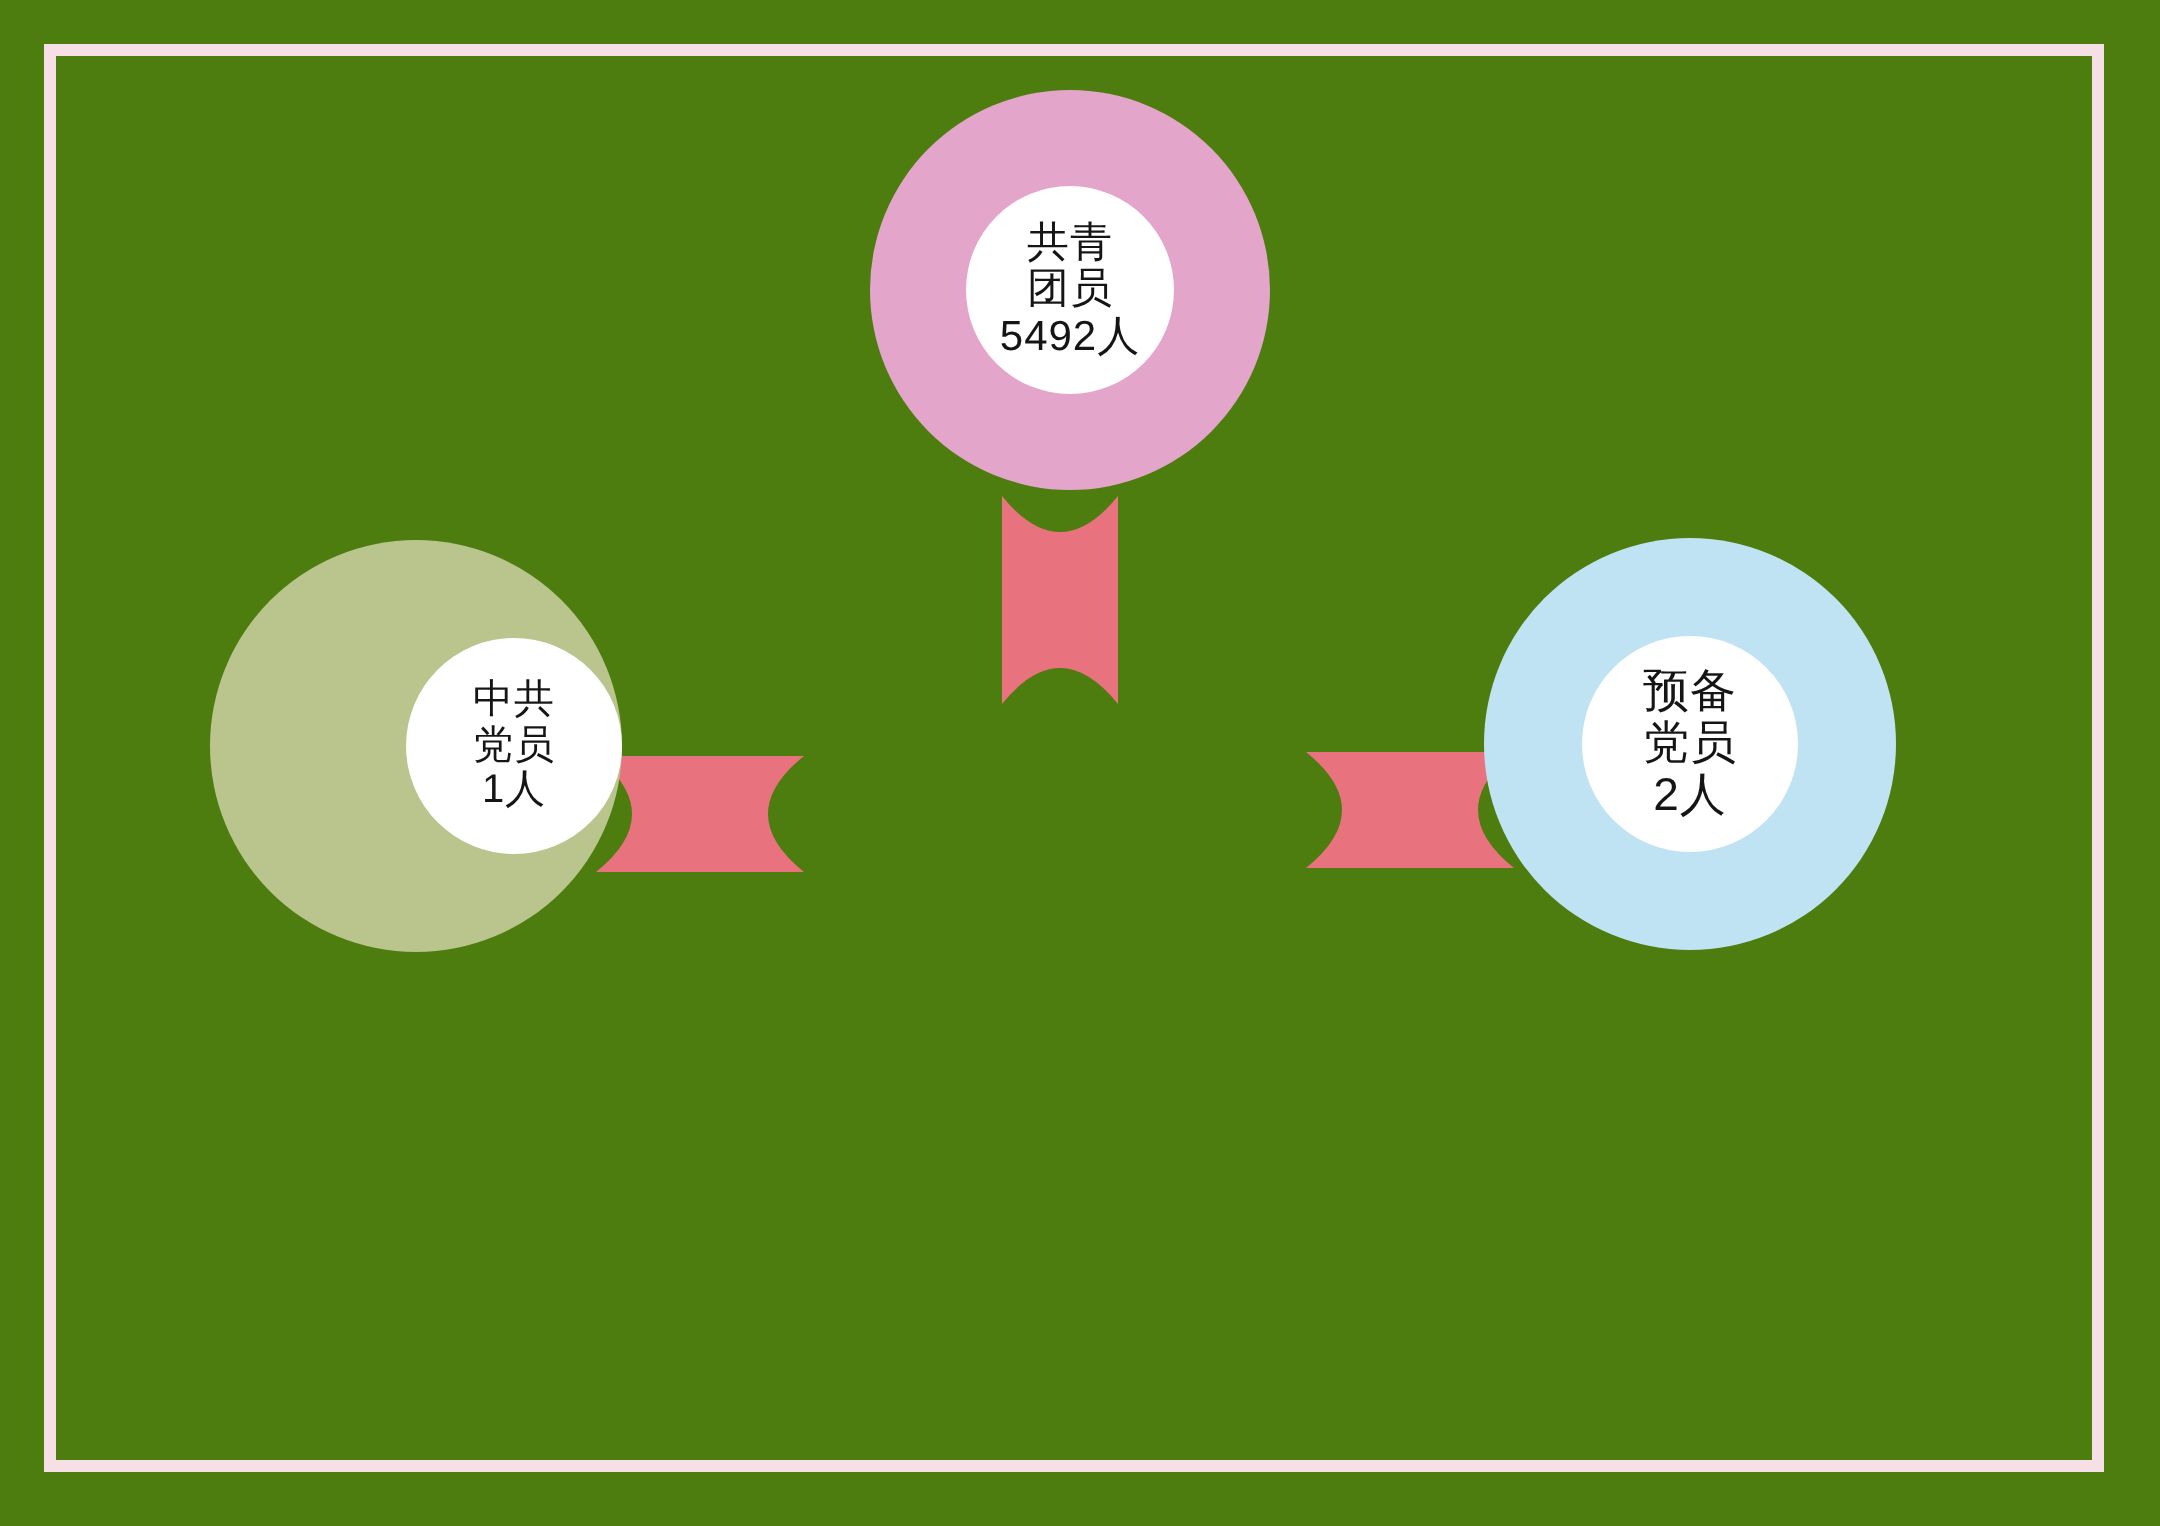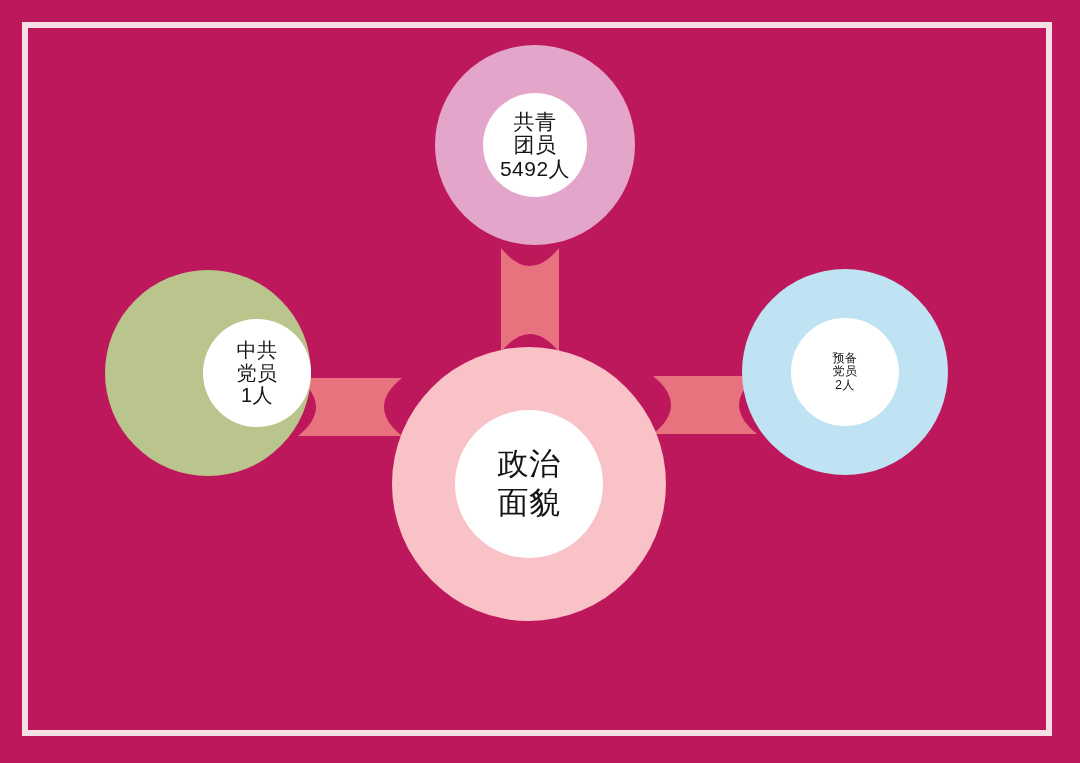--- a/index.html
+++ b/index.html
@@ -86,21 +86,21 @@
   }
   #node-left .hole { width: 108px; height: 108px; }
   #node-left .label { font-size: 20px; }
 
   #node-right {
     left: 742px; top: 269px;
     width: 206px; height: 206px;
     background: #c0e3f3;
   }
   #node-right .hole { width: 108px; height: 108px; }
-  #node-right .label { font-size: 12px; }
+  #node-right .label { font-size: 23px; }
 
   #node-center {
     left: 392px; top: 347px;
     width: 274px; height: 274px;
     background: #f9c2c6;
   }
   #node-center .hole { width: 148px; height: 148px; }
   #node-center .label { font-size: 31px; line-height: 1.25; }
 
   
@@ -109,21 +109,21 @@
   }
   .connector svg { display: block; }
 
   #conn-top    { left: 495px; top: 248px; }
   #conn-left   { left: 298px; top: 372px; }
   #conn-right  { left: 653px; top: 370px; }
 </style>
 </head>
 <body>
 
-<div id="canvas" style="background: #be185d;">
+<div id="canvas" style="background: #4d7c0f;">
 
   <div id="frame" style="border-color: rgb(247, 223, 230);"></div>
 
   <div id="stage">
 
     <div class="connector" id="conn-top">
       <svg width="70" height="104" viewBox="0 0 70 104" aria-hidden="true">
         <path d="M 6 0 Q 35 36 64 0 L 64 104 Q 35 68 6 104 Z" fill="#e8737f"></path>
       </svg>
     </div>
@@ -157,21 +157,15 @@
     </div>
 
     <div class="node" id="node-right" style="background: rgb(192, 227, 243);">
       <div class="hole" style="background: rgb(255, 255, 255);">
         <div class="label">预备</div>
         <div class="label">党员</div>
         <div class="label">2人</div>
       </div>
     </div>
 
-    <div class="node" id="node-center" style="background: rgb(249, 194, 198);">
-      <div class="hole" style="background: rgb(255, 255, 255);">
-        <div class="label">政治</div>
-        <div class="label">面貌</div>
-      </div>
-    </div>
 
   </div>
 </div>
 
 </body></html>

